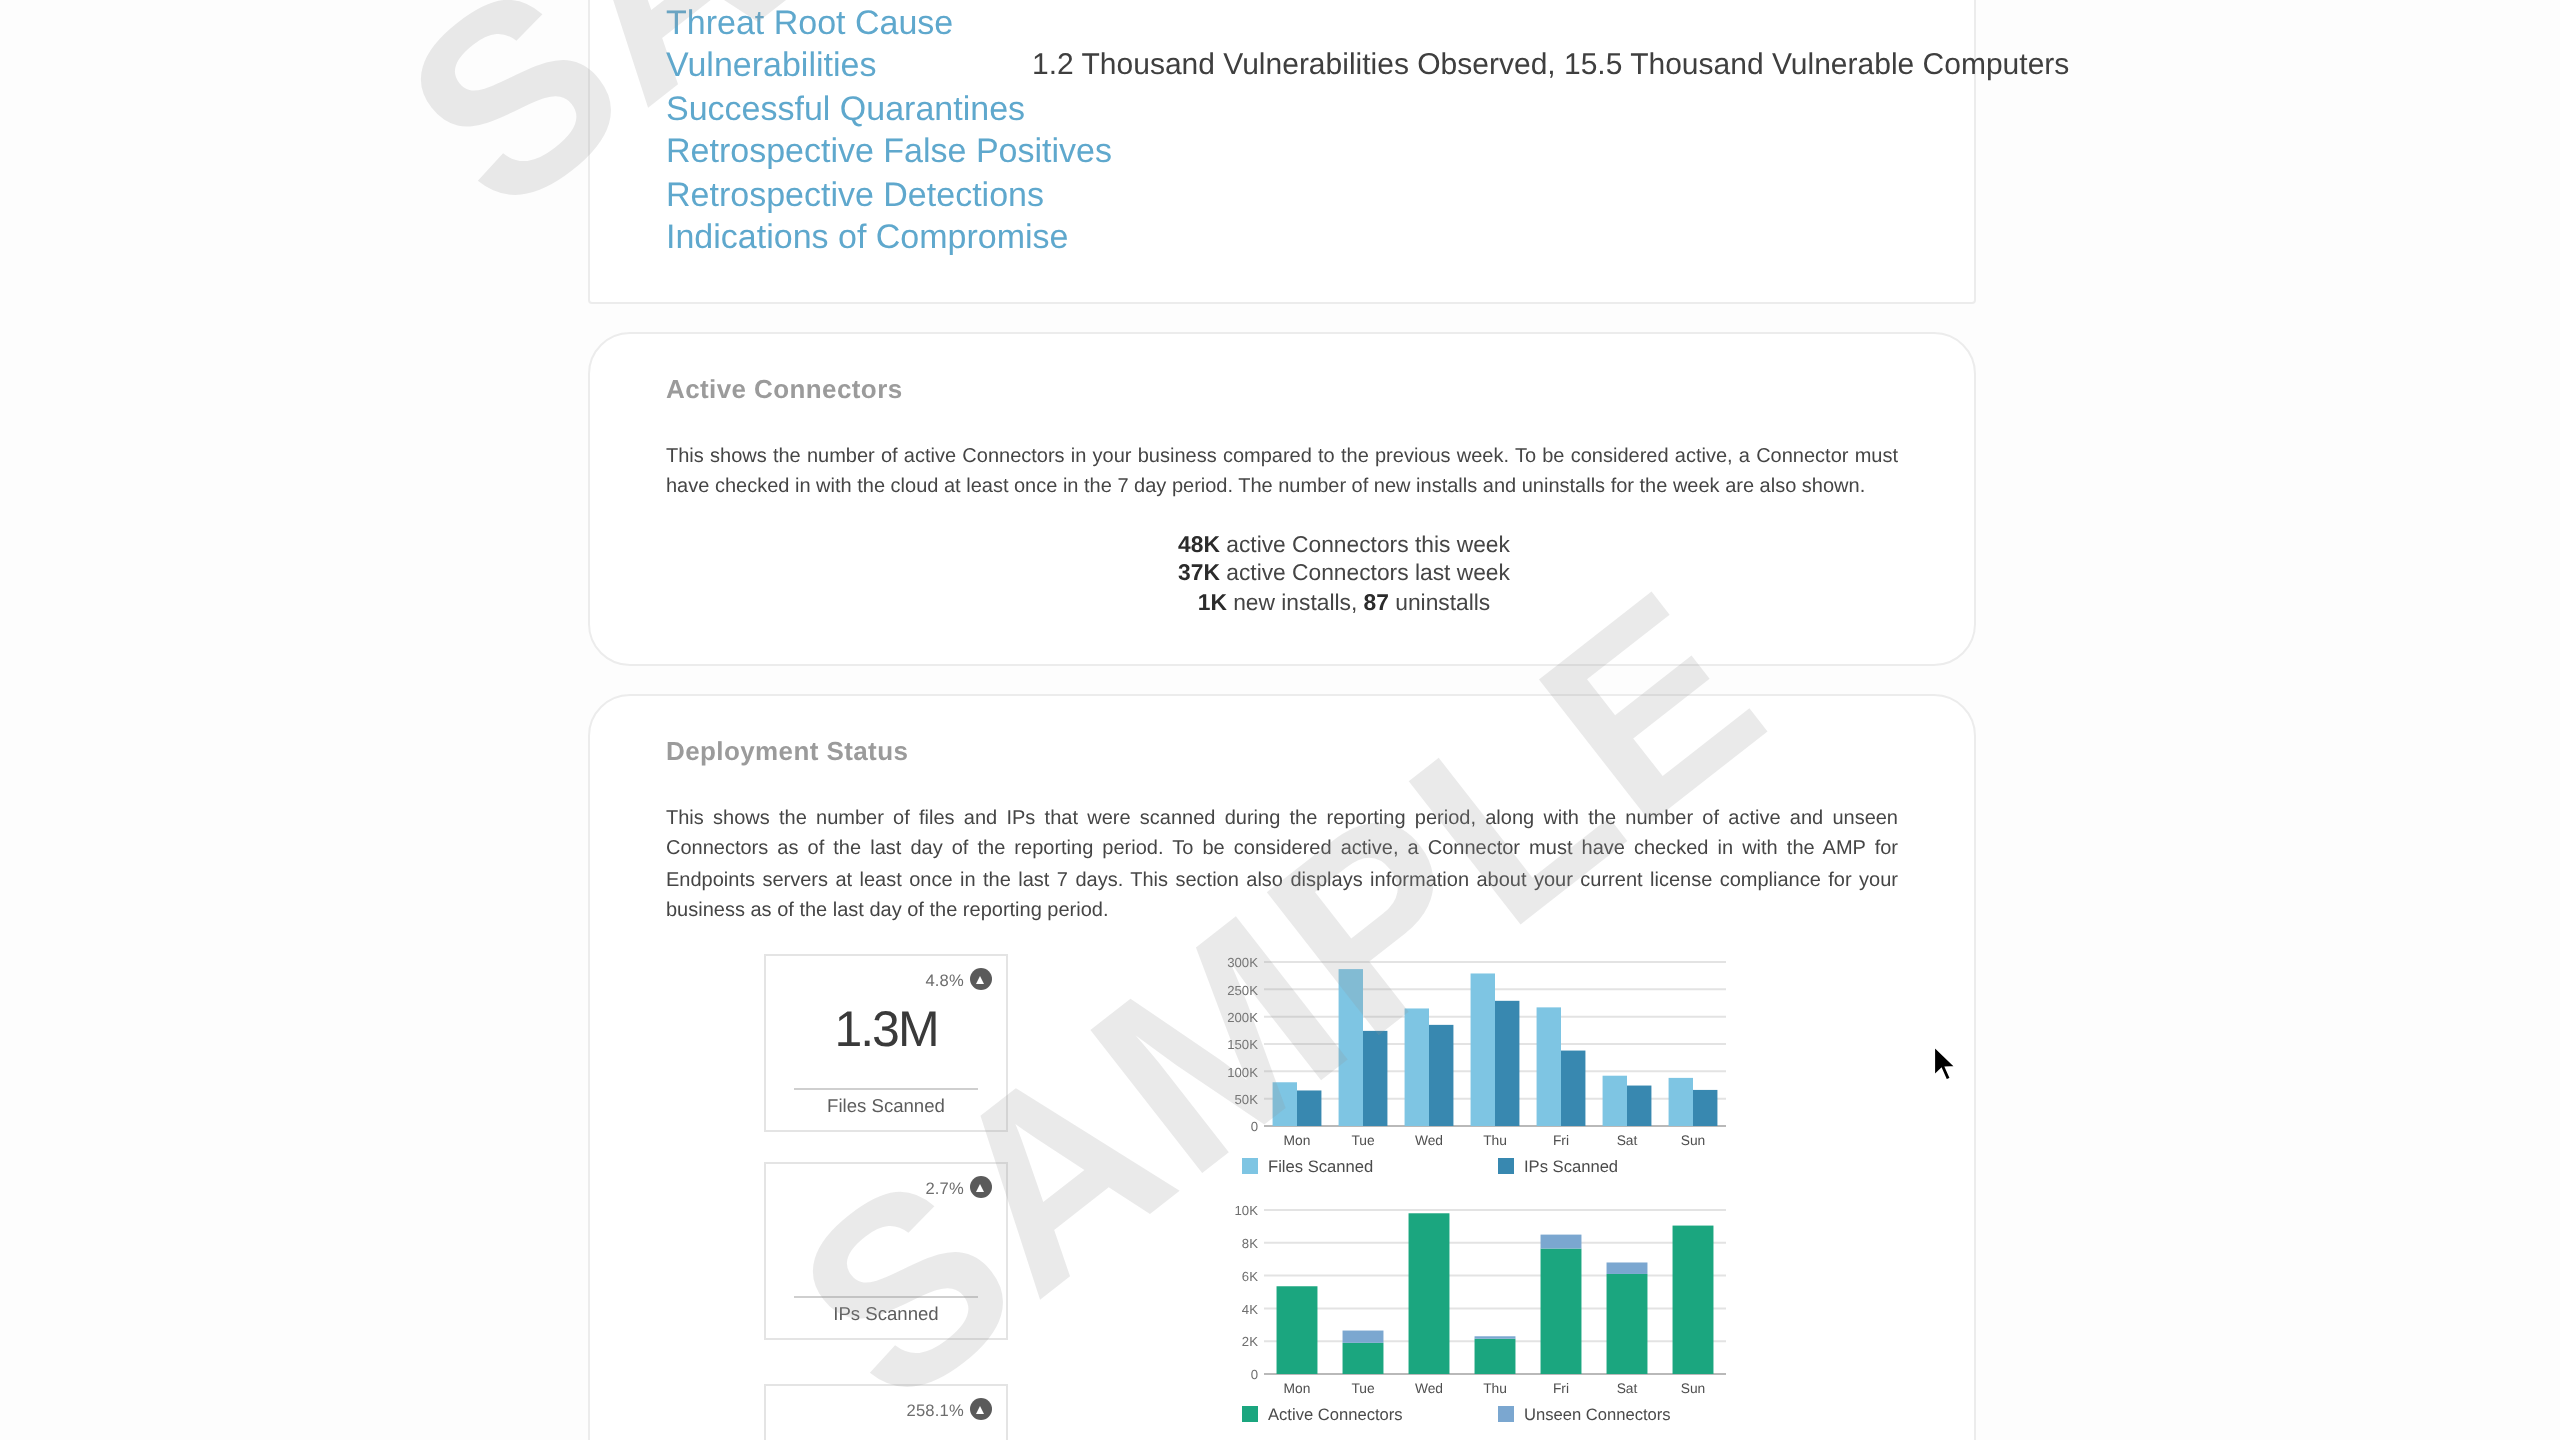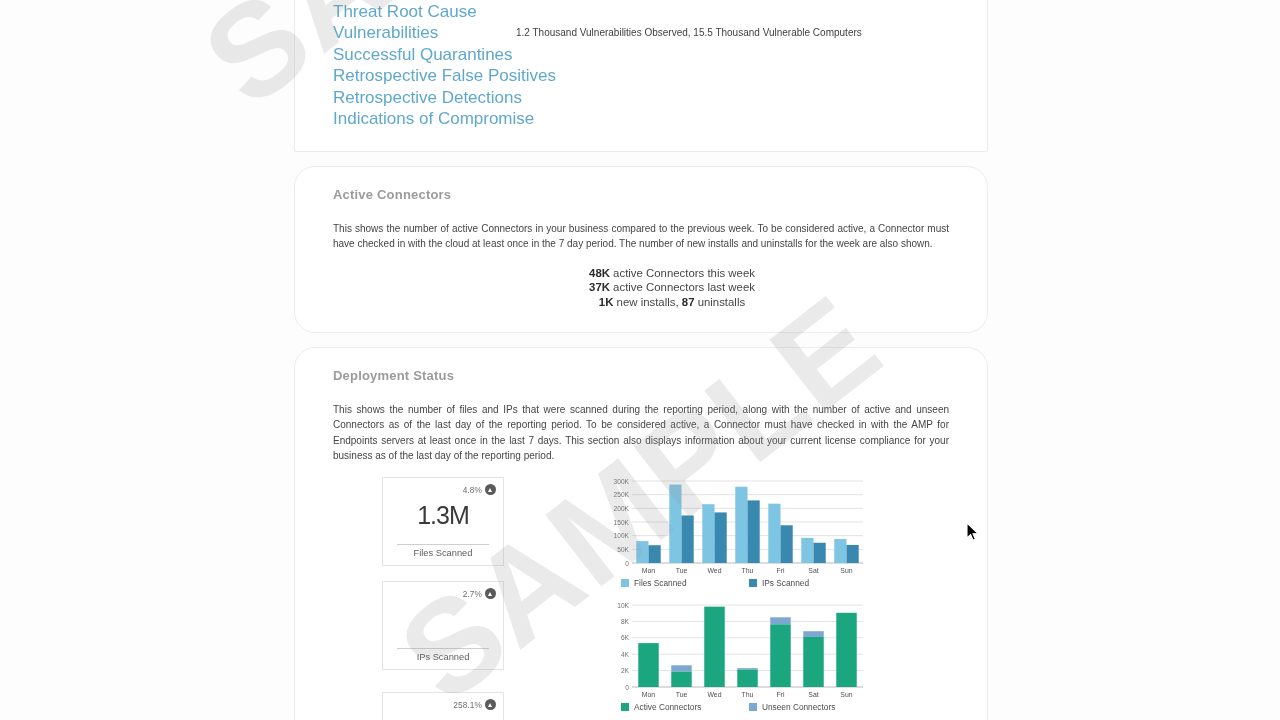--- a/index.html
+++ b/index.html
@@ -43,21 +43,21 @@
   #card-links { margin-top: -6px; padding: 10px 0 26px 0; height: 158px; }
   .links { position: relative; }
   .link-row { height: 21.4px; position: relative; }
   .link {
     position: absolute; left: 38px; top: 0;
     color: #5fa8cd; font-size: 17px; line-height: 14px;
     text-decoration: none; white-space: nowrap;
   }
   .vuln-note {
     position: absolute; left: 221px; top: 0;
-    font-size: 10px; color: #3f3f3f; line-height: 14px; white-space: nowrap;
+    font-size: 15px; color: #3f3f3f; line-height: 14px; white-space: nowrap;
   }
 
   
   .sec { margin-top: 14px; padding: 20px 38px 22px 38px; border-radius: 21px; }
   .sec h2 {
     font-size: 13px; font-weight: 700; color: #9b9b9b;
     letter-spacing: .2px; margin-bottom: 19px;
   }
   .sec p.desc {
     font-size: 10px; color: #454545; line-height: 15.3px;

